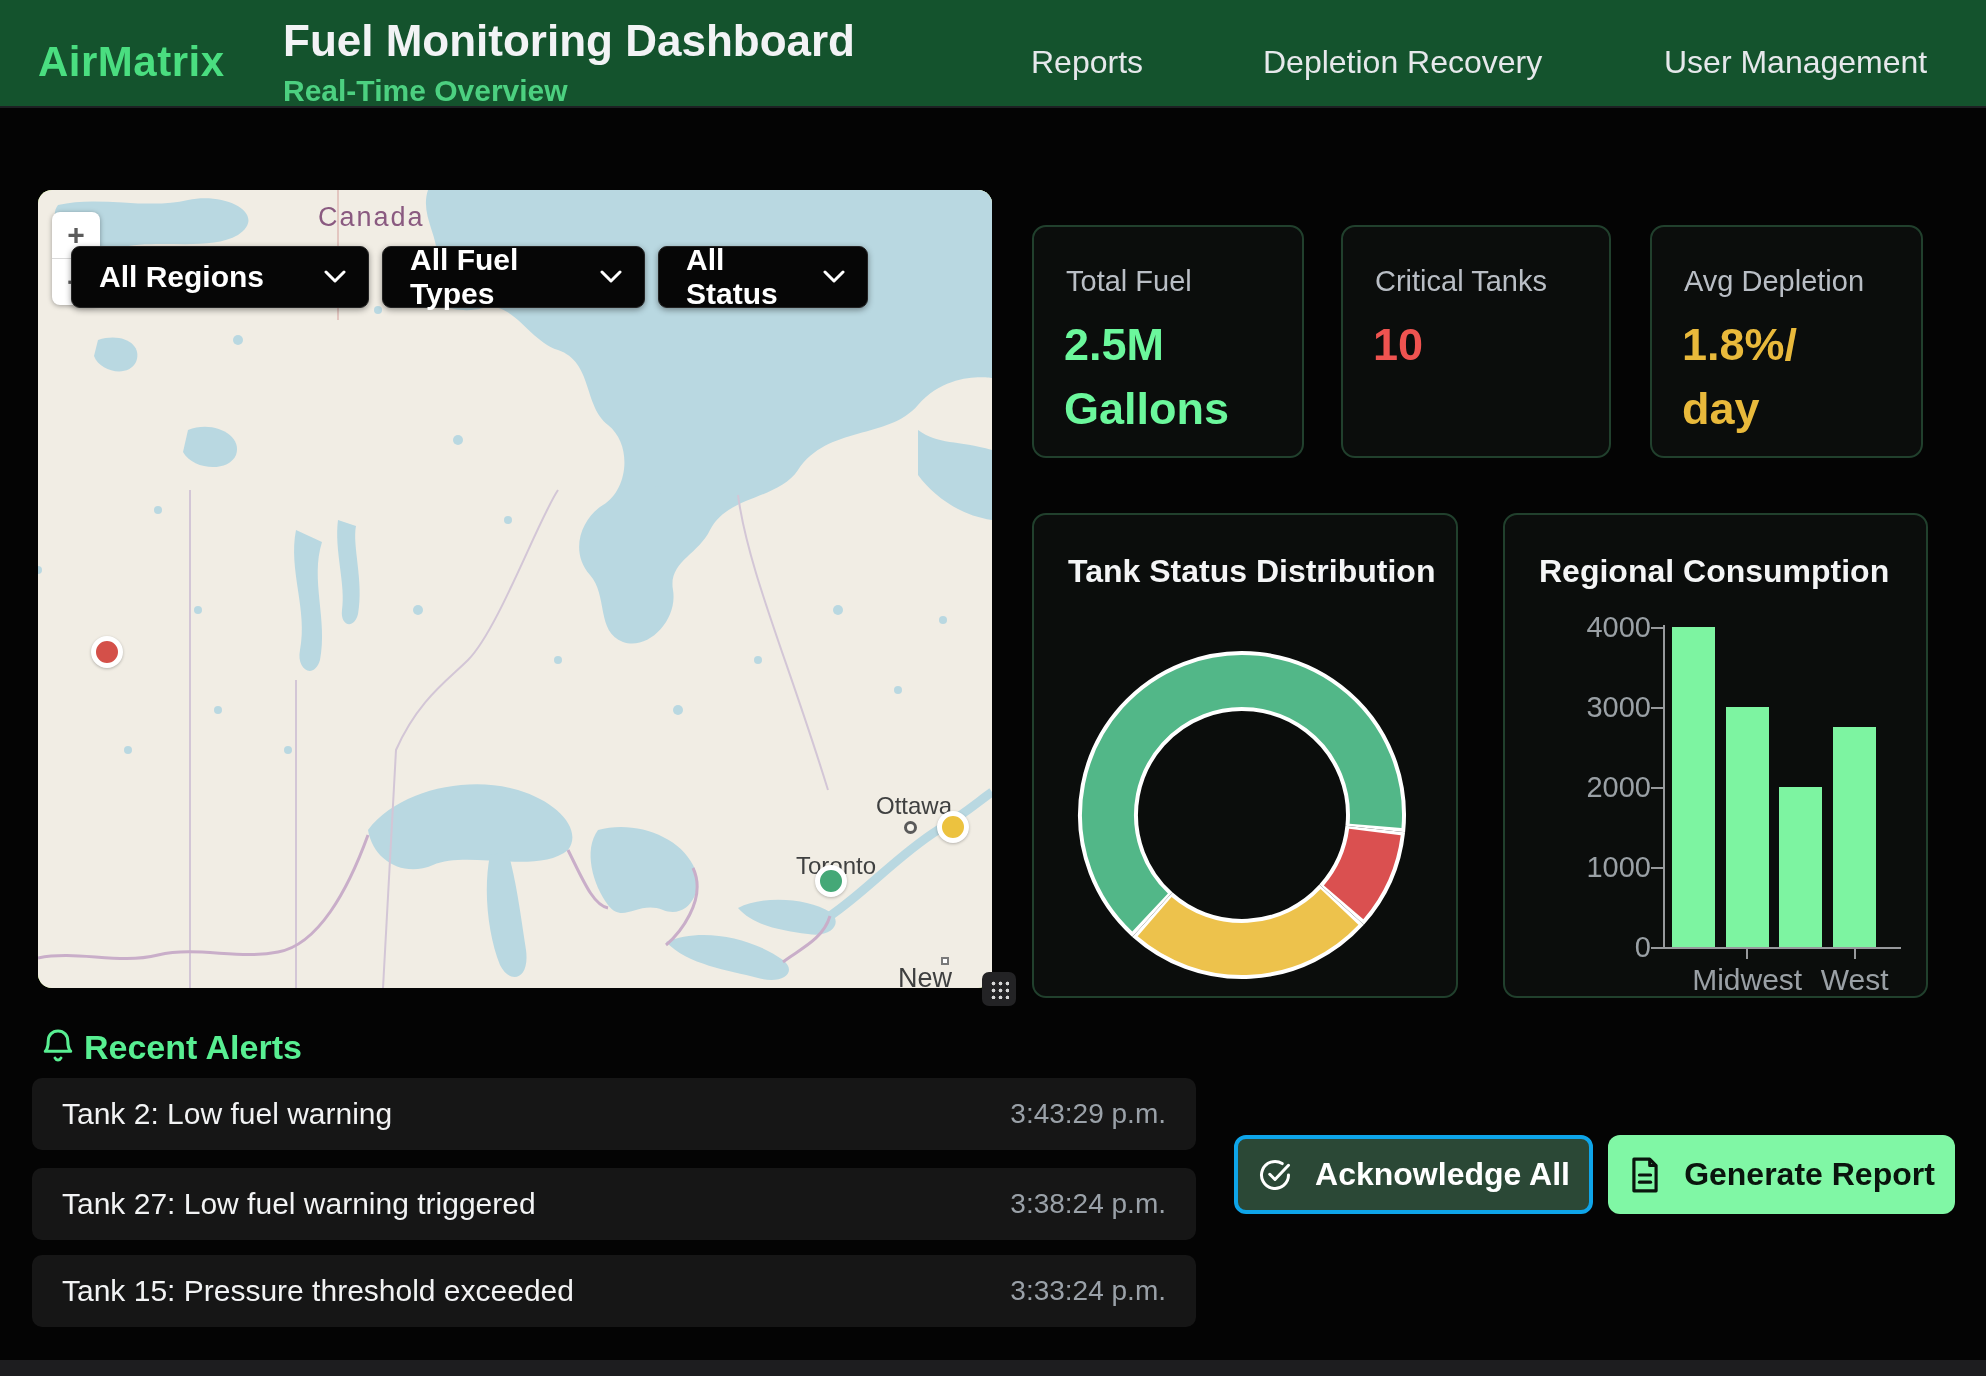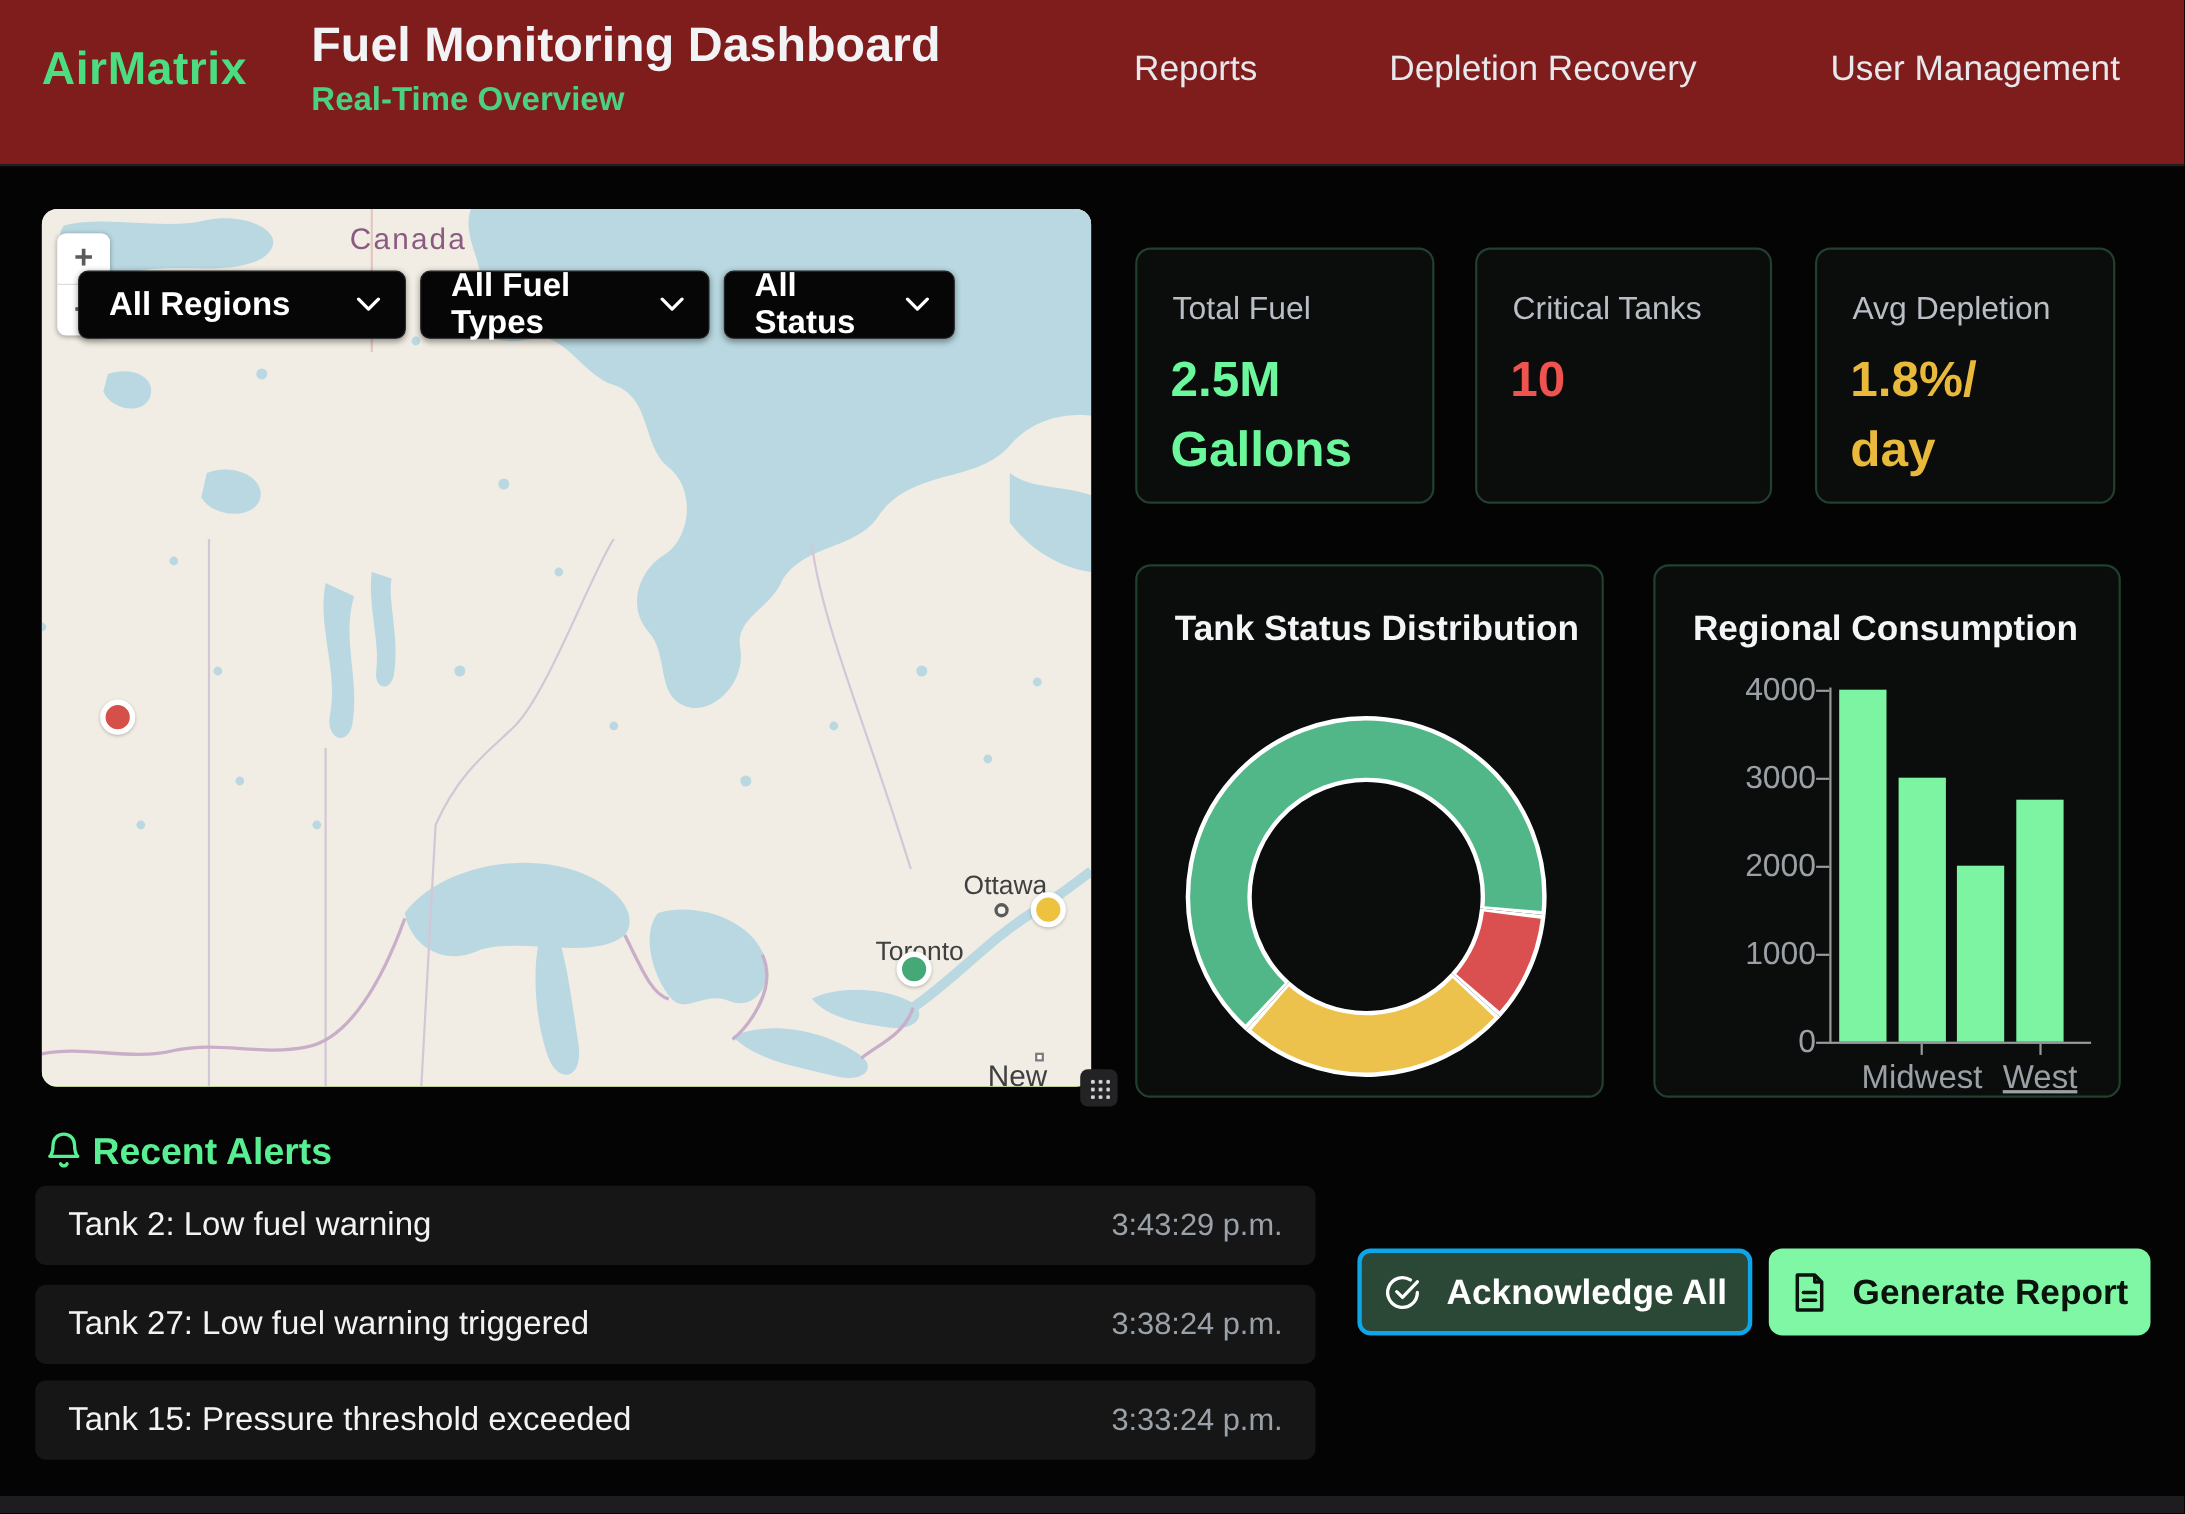--- a/index.html
+++ b/index.html
@@ -1,21 +1,21 @@
 <!DOCTYPE html>
 <html><head>
 <meta charset="utf-8">
 <style>
   * { margin:0; padding:0; box-sizing:border-box; }
   html,body { background:#000; }
   body { font-family:"Liberation Sans", sans-serif; }
   #root { position:relative; width:1986px; height:1376px; background:#040404; overflow:hidden; }
 
   
-  .header { position:absolute; left:0; top:0; width:1986px; height:151px; background:#7f1d1d; border-bottom:2px solid #1e2023; }
+  .header { position:absolute; left:0; top:0; width:1986px; height:108px; background:#14532d; border-bottom:2px solid #1e2023; }
   .brand { position:absolute; left:38px; top:38px; font-size:42px; font-weight:bold; color:#4ade80; letter-spacing:.5px; }
   .title { position:absolute; left:283px; top:16px; font-size:44px; font-weight:bold; color:#f2f3f5; }
   .subtitle { position:absolute; left:283px; top:74px; font-size:30px; font-weight:600; color:#4cd080; }
   .nav-item { position:absolute; top:44px; font-size:32px; color:#e6e8eb; cursor:pointer; }
   .nav-reports { left:1031px; } .nav-dr { left:1263px; } .nav-um { left:1648px;margin-left:16px; }
 
   
   .map { position:absolute; left:38px; top:190px; width:954px; height:798px; border-radius:14px; overflow:hidden; background:#bef264; }
   .map svg.geo { position:absolute; left:0; top:0; }
   .map-label { position:absolute; color:#8a5a80; font-size:27px; letter-spacing:2px; }
@@ -221,21 +221,21 @@
         <div class="ytick-label" style="left: 6px; top: 176px;">3000</div>
         <div class="axis" style="left: 146px; top: 112px; width: 12px; height: 2px; background: rgb(151, 153, 156);"></div>
         <div class="ytick-label" style="left: 6px; top: 96px;">4000</div>
         <div class="bar" style="left: 167px; top: 112px; width: 43px; height: 320px; background: rgb(125, 244, 161);"></div>
         <div class="bar" style="left: 220.7px; top: 192px; width: 43px; height: 240px; background: rgb(125, 244, 161);"></div>
         <div class="axis" style="left: 241.2px; top: 434px; width: 2px; height: 10px; background: rgb(151, 153, 156);"></div>
         <div class="xtick-label" style="left: 157.2px; top: 448px;">Midwest</div>
         <div class="bar" style="left: 274.4px; top: 272px; width: 43px; height: 160px; background: rgb(125, 244, 161);"></div>
         <div class="bar" style="left: 328.1px; top: 212px; width: 43px; height: 220px; background: rgb(125, 244, 161);"></div>
         <div class="axis" style="left: 348.6px; top: 434px; width: 2px; height: 10px; background: rgb(151, 153, 156);"></div>
-        <div class="xtick-label" style="left: 264.6px; top: 448px; text-decoration: underline;">West</div>
+        <div class="xtick-label" style="left: 264.6px; top: 448px;">West</div>
       </div>
   </div>
 
   <svg class="bell" width="36" height="40" viewBox="0 0 24 26">
     <path d="M12,3 C8,3 5.5,6 5.5,9.5 C5.5,15 3.5,16.5 3.5,16.5 L20.5,16.5 C20.5,16.5 18.5,15 18.5,9.5 C18.5,6 16,3 12,3 Z" fill="none" stroke="#58ef92" stroke-width="2" stroke-linejoin="round"></path>
     <path d="M10,21 a2.2,2.2 0 0 0 4,0" fill="none" stroke="#58ef92" stroke-width="2" stroke-linecap="round"></path>
   </svg>
   <div class="alerts-heading">Recent Alerts</div>
 
   <div class="alert-row" style="top:1078px;">

